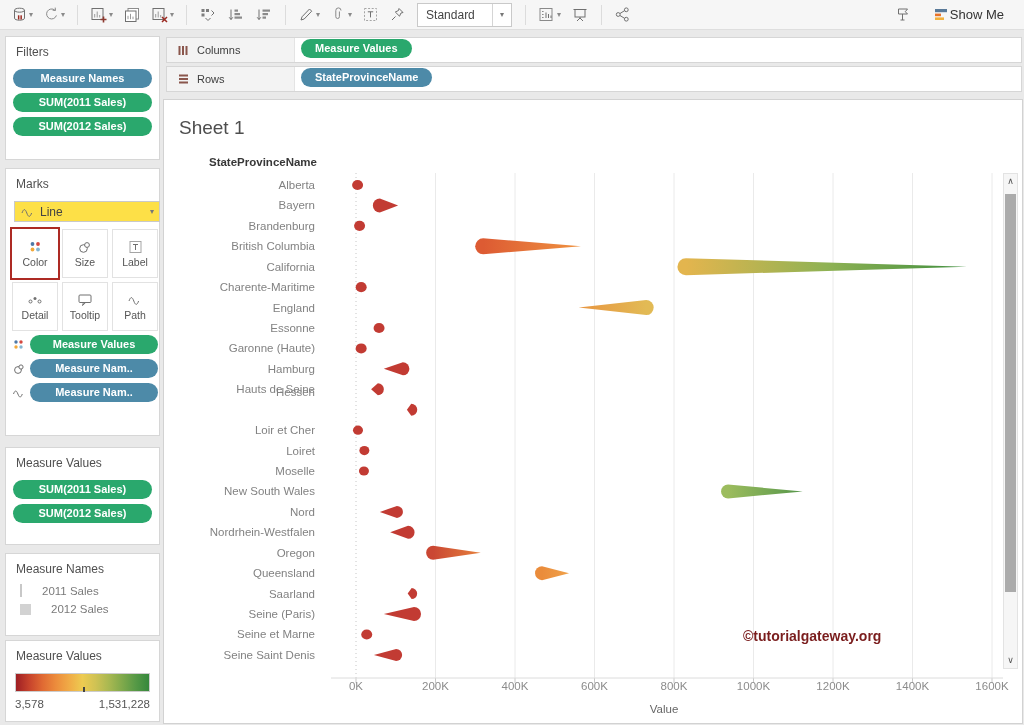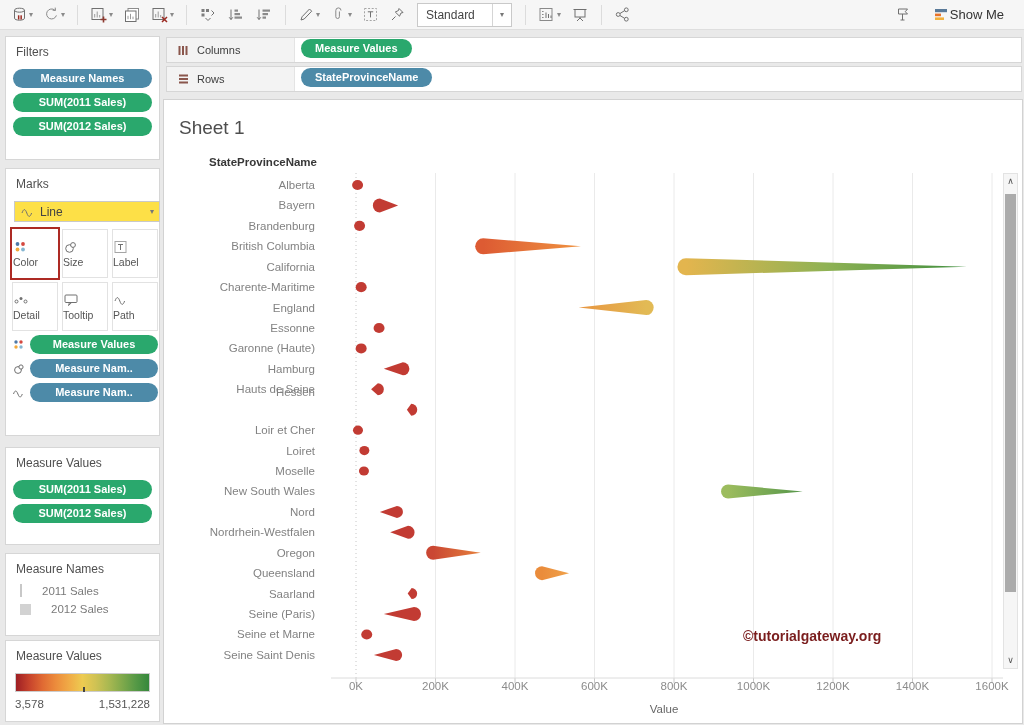--- a/index.html
+++ b/index.html
@@ -26,21 +26,21 @@
   .pill{height:19px;line-height:19px;border-radius:10px;color:#fff;font-size:11px;font-weight:bold;text-align:center;white-space:nowrap;overflow:hidden}
   .meas{background:#2aa86d}
   .dim{background:#4d8aa8}
   .side-pill{display:block;margin:5px 7px}
   .shelf-pill{display:inline-block;padding:0 14px;margin-right:5px}
   
   #mark-type{position:absolute;left:8px;top:32px;width:146px;height:21px;border:1px solid #c9c9c9;background:#fde047;display:flex;align-items:center;box-sizing:border-box}
   #mark-type .mt-label{font-size:12px;color:#444;flex:1;padding-left:4px}
   #mark-type .mt-caret{font-size:8px;color:#777;padding-right:5px}
   #marks-buttons{position:absolute;left:6px;top:60px;width:146px;display:grid;grid-template-columns:repeat(3,46px);gap:4px}
-  .mk-btn{height:47px;background:#fff;border:1px solid #e2e2e2;display:flex;flex-direction:column;align-items:flex-start;justify-content:center}
+  .mk-btn{height:47px;background:#fff;border:1px solid #e2e2e2;display:flex;flex-direction:column;align-items:center;justify-content:center}
   .mk-btn.selected{box-shadow:0 0 0 2px #ad2a24;border-color:#fff}
   .mk-label{font-size:10.5px;color:#555;margin-top:2px}
   .mk-pill-row{position:absolute;left:6px;width:146px;display:flex;align-items:center;gap:4px}
   .mk-pill-row .pill{flex:1}
   #mpr0{top:166px}#mpr1{top:190px}#mpr2{top:214px}
   
   .mn-item{display:flex;align-items:center;gap:20px;padding:3px 0 3px 14px}
   .mn-item .sw-line{width:2px;height:13px;background:#c8c8c8}
   .mn-item .sw-square{width:11px;height:11px;background:#d2d2d2}
   .mn-item .mn-label{font-size:11.5px;color:#7a7a7a}

